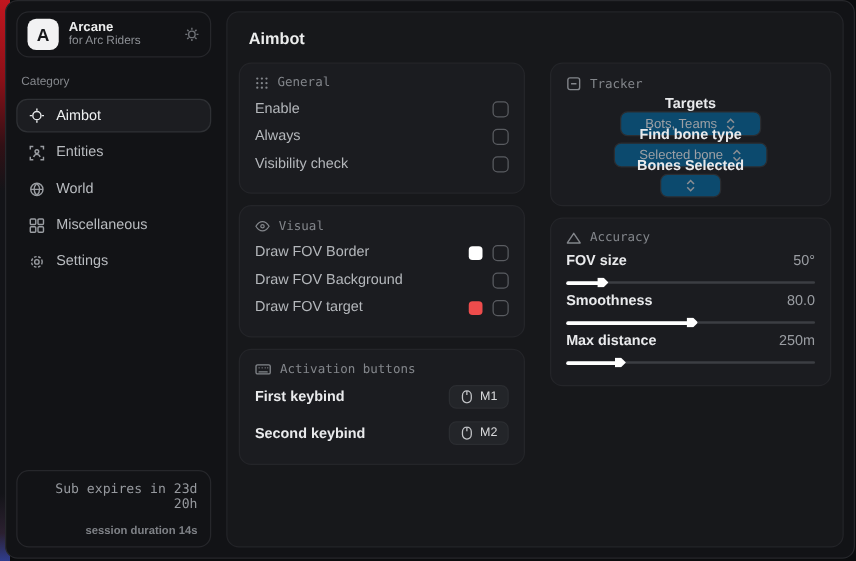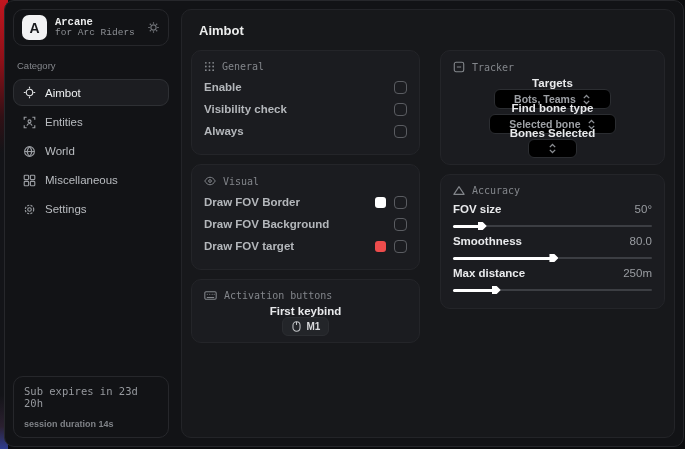--- a/index.html
+++ b/index.html
@@ -10,62 +10,62 @@
     background:linear-gradient(180deg,#c2161f 0%,#8c1018 14%,#311015 26%,#131418 34%,#131418 88%,#2b2030 95%,#2f3d8f 100%); }
   .window { position:absolute; left:4px; top:0; width:680px; height:447px;
     background:#121316; border:1px solid #26272b; border-radius:10px; display:flex; }
 
   
   .sidebar { width:172px; flex:0 0 172px; padding:8px; position:relative; }
   .logo-card { display:flex; align-items:center; gap:8px; border:1px solid #26272b;
     border-radius:10px; padding:6px 8px; height:37px; }
   .logo-square { width:25px; height:25px; border-radius:7px; background:#f2f2f3; color:#17181b;
     font-weight:bold; font-size:14px; display:flex; align-items:center; justify-content:center; }
-  .logo-text { flex:1; line-height:1.15;font-family:Liberation Mono, monospace; }
+  .logo-text { flex:1; line-height:1.15; }
   .logo-title { color:#eceded; font-size:10.5px; font-weight:bold; }
   .logo-sub { color:#8d9095; font-size:9.5px; }
   .logo-gear { color:#6f7277; display:flex; cursor:pointer; }
   .category { color:#84878c; font-size:9.5px; margin:14px 4px 8px; }
   .nav-item { display:flex; align-items:center; gap:9px; height:27px; padding:0 9px;
     border:1px solid transparent; border-radius:9px; color:#b9bcc0; font-size:11.5px;
     margin-bottom:2px; cursor:pointer; }
   .nav-item .nico { color:#9a9da2; display:flex; }
   .nav-item.active { background:#1c1d21; border-color:#2e3034; color:#eef0f1; }
   .nav-item.active .nico { color:#e4e6e8; }
   .nav-item:not(.active){ margin-top:3px; height:26px; }
   .footer-card { position:absolute; left:8px; right:8px; bottom:8px; border:1px solid #26272b;
-    border-radius:10px; padding:8px 10px; }
+    border-radius:10px; padding:8px 10px;text-align:right; }
   .foot1 { font-family:"DejaVu Sans Mono", monospace; color:#96999e; font-size:10.5px; }
   .foot2 { color:#7f8citti287; color:#7f8287; font-size:9px; font-weight:bold; margin-top:10px; }
 
   
   .panel { flex:1; margin:8px 8px 8px 4px; background:#17181b; border:1px solid #232428;
     border-radius:10px; padding:10px 9px; overflow:hidden; }
   .page-title { color:#eceded; font-size:13px; font-weight:bold; margin:3px 0 12px 8px; }
   .cols { display:flex; gap:20px; align-items:flex-start; }
   .col { display:flex; flex-direction:column; gap:9px; }
   .col-l { width:241px; } .col-r { width:237px; }
   .card { background:#1b1c20; border:1px solid #242529; border-radius:10px; padding:10px 12px 12px; width:100%; }
   .card-head { display:flex; align-items:center; gap:7px; color:#83868b;
     font-family:"DejaVu Sans Mono", monospace; font-size:10px; margin-bottom:4px; }
   .card-head .sico { display:flex; color:#83868b; }
   .row { display:flex; align-items:center; height:22px; }
-  .row .lbl { flex:1; color:#b4b7bb; font-size:11.5px;font-weight:bold; }
+  .row .lbl { flex:1; color:#b4b7bb; font-size:11.5px; }
   .row .lbl.strong { color:#e9eaec; font-weight:bold; font-size:11.5px; }
   .checkbox { width:13px; height:13px; border:1.5px solid #5a5c61; border-radius:4px; cursor:pointer; }
   .swatch { width:11px; height:11px; border-radius:3px; margin-right:8px; cursor:pointer; }
   .trow { height:25px;flex-direction:column; }
-  .select { display:flex; align-items:center; gap:6px; background:#000000; border:1px solid #2b2d31;
+  .select { display:flex; align-items:center; gap:6px; background:#0c4a6e; border:1px solid #2b2d31;
     border-radius:6px; padding:3px 19px; color:#9da0a5; font-size:10.5px; cursor:pointer;
-    max-width:170px; white-space:nowrap;font-weight:bold; }
+    max-width:170px; white-space:nowrap; }
   .select .uico { display:flex; color:#8a8d92; }
   .keybtn { display:flex; align-items:center; gap:5px; background:#232529; border:1px solid #2b2d31;
-    border-radius:6px; padding:3px 8px; color:#d9dadc; font-size:10px; font-weight:bold; cursor:pointer; }
+    border-radius:6px; padding:3px 8px; color:#d9dadc; font-size:10px; font-weight:normal; cursor:pointer; }
   .keybtn .kico { display:flex; color:#c3c5c8; }
-  .krow { height:25px; margin-top:4px;flex-direction:column; }
+  .krow { height:25px; margin-top:4px; }
 
   .acc-row { }
   .acc-top { display:flex; align-items:center; height:18px; }
   .acc-top .lbl { flex:1; color:#e9eaec; font-weight:bold; font-size:11.5px; }
   .acc-top .val { color:#9a9da2; font-size:11.5px; }
   .slider { position:relative; height:12px; margin-top:2px; cursor:pointer; }
   .slider .track { position:absolute; left:0; right:0; top:5px; height:2px; background:#3c3e43; border-radius:1px; }
   .slider .fill { position:absolute; left:0; top:4.5px; height:3px; background:#ffffff; border-radius:2px; }
   .slider .thumb { position:absolute; top:2px; width:9px; height:8px; background:#ffffff;
     clip-path:polygon(0 0,55% 0,100% 50%,55% 100%,0 100%); transform:translateX(-3px); }
@@ -175,25 +175,25 @@
                     <circle cx="10" cy="10" r="1"></circle>
                 </svg>
               </span>
               <span>General</span>
             </div>
             <div class="row">
               <span class="lbl">Enable</span>
               <span class="checkbox"></span>
             </div>
             <div class="row">
+              <span class="lbl">Always</span>
+              <span class="checkbox"></span>
+            </div>
+            <div class="row">
               <span class="lbl">Visibility check</span>
-              <span class="checkbox"></span>
-            </div>
-            <div class="row">
-              <span class="lbl">Always</span>
               <span class="checkbox"></span>
             </div>
           </section>
 
           <section class="card">
             <div class="card-head">
               <span class="sico">
                 <svg width="12" height="12" viewBox="0 0 16 12" fill="none" stroke="currentColor" stroke-width="1.3">
                   <path d="M1 6c2-3.3 4.3-5 7-5s5 1.7 7 5c-2 3.3-4.3 5-7 5S3 9.3 1 6z"></path>
                   <circle cx="8" cy="6" r="1.8"></circle>
@@ -232,20 +232,32 @@
               <span class="keybtn">
                 <span class="kico">
                   <svg width="11" height="11" viewBox="0 0 12 14" fill="none" stroke="currentColor" stroke-width="1.3">
                     <rect x="1.5" y="1" width="9" height="12" rx="4.5"></rect>
                       <path d="M6 1v4"></path>
                   </svg>
                 </span>
                 <span>M1</span>
               </span>
             </div>
+            <div class="row krow">
+              <span class="lbl strong">Second keybind</span>
+              <span class="keybtn">
+                <span class="kico">
+                  <svg width="11" height="11" viewBox="0 0 12 14" fill="none" stroke="currentColor" stroke-width="1.3">
+                    <rect x="1.5" y="1" width="9" height="12" rx="4.5"></rect>
+                      <path d="M6 1v4"></path>
+                  </svg>
+                </span>
+                <span>M2</span>
+              </span>
+            </div>
           </section>
         </div>
 
         <div class="col col-r">
 
           <section class="card">
             <div class="card-head">
               <span class="sico">
                 <svg width="12" height="12" viewBox="0 0 14 14" fill="none" stroke="currentColor" stroke-width="1.3">
                   <rect x="1.5" y="1.5" width="11" height="11" rx="2"></rect>

